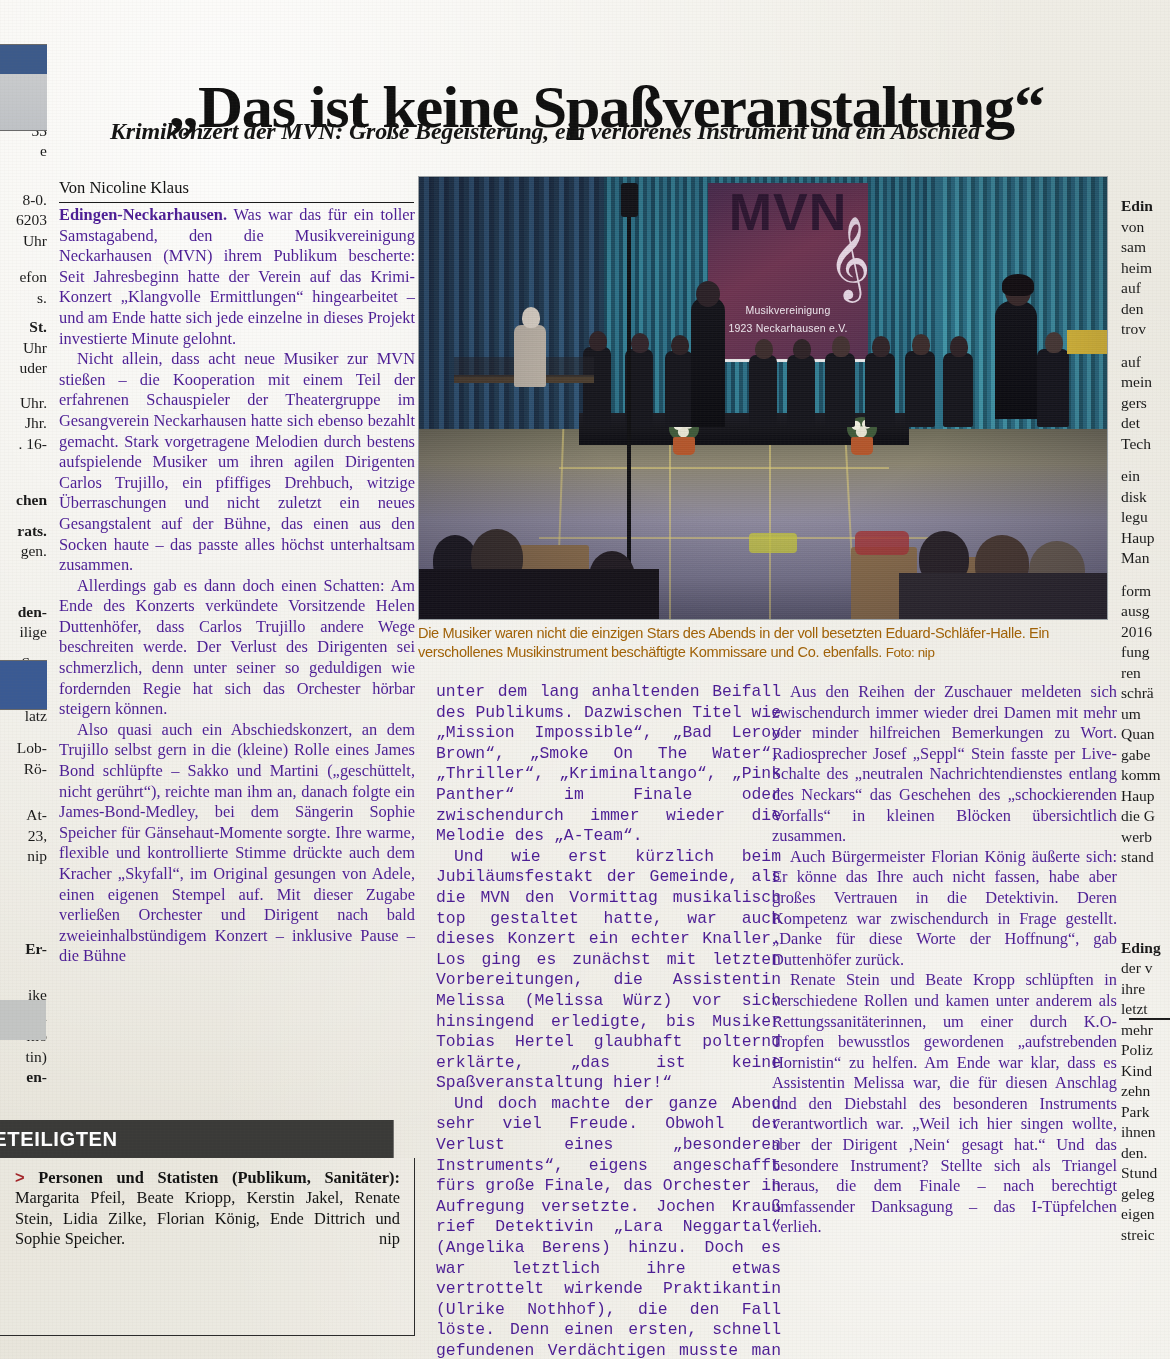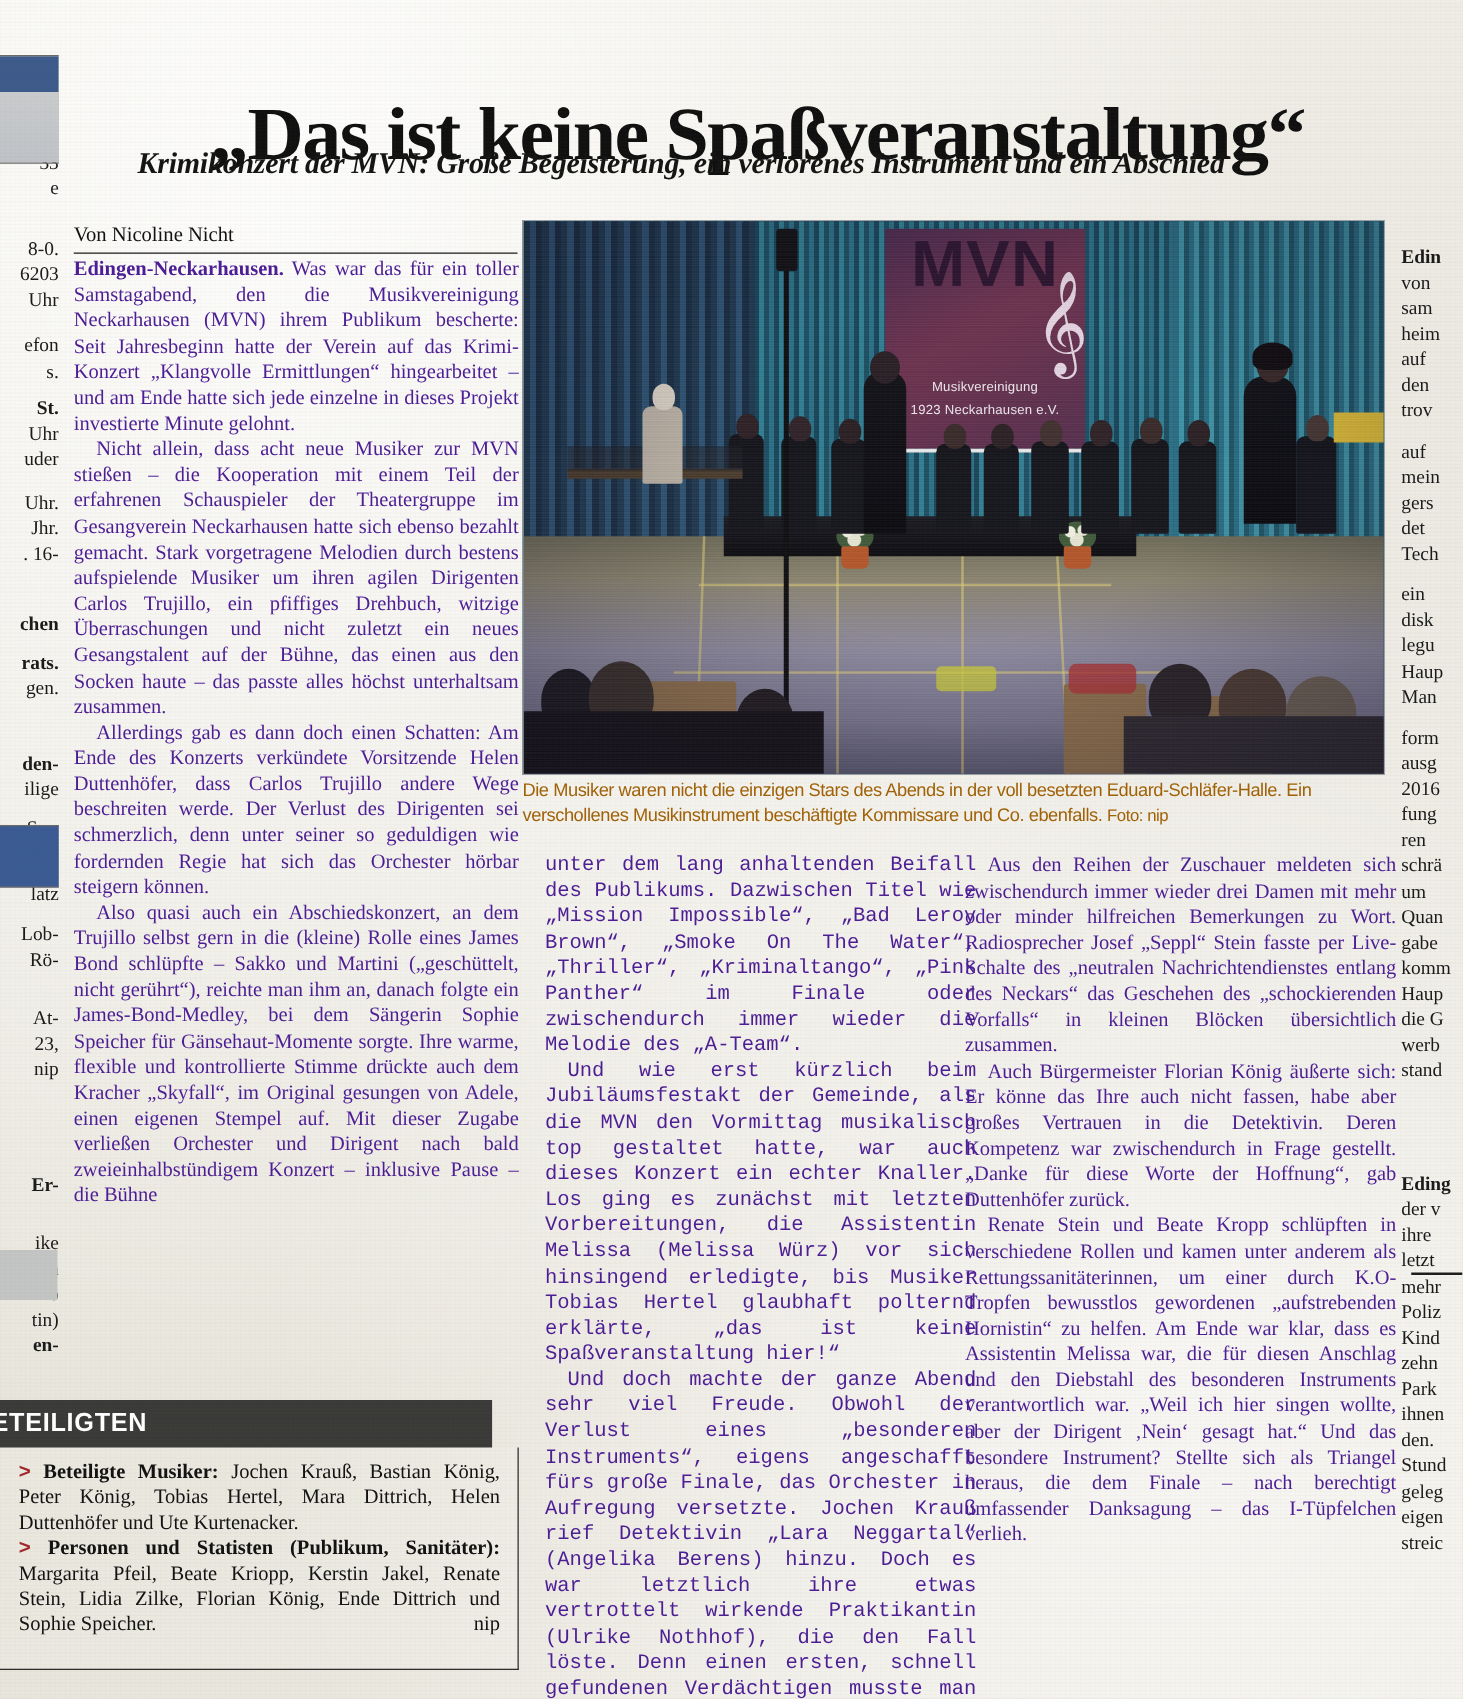--- a/index.html
+++ b/index.html
@@ -358,21 +358,21 @@
       <p style="margin-top:-9px;">Stund</p>
       <p style="margin-top:-9px;">geleg</p>
       <p style="margin-top:-9px;">eigen</p>
       <p style="margin-top:-9px;">streic</p>
     </div>
   </div>
 
   <h1 id="headline">„Das ist keine Spaßveranstaltung“</h1>
   <div id="subhead">Krimikonzert der MVN: Große Begeisterung, ein verlorenes Instrument und ein Abschied</div>
 
-  <div id="byline">Von Nicoline Nicht</div>
+  <div id="byline">Von Nicoline Klaus</div>
 
   <div class="col" id="col1">
     <p class="first"><span class="lead">Edingen-Neckarhausen.</span><span> Was war das für ein toller Samstagabend, den die Musikvereinigung Neckarhausen (MVN) ihrem Publikum bescherte: Seit Jahresbeginn hatte der Verein auf das Krimi-Konzert „Klangvolle Ermittlungen“ hingearbeitet – und am Ende hatte sich jede einzelne in dieses Projekt investierte Minute gelohnt.</span></p>
     <p>Nicht allein, dass acht neue Musiker zur MVN stießen – die Kooperation mit einem Teil der erfahrenen Schauspieler der Theatergruppe im Gesangverein Neckarhausen hatte sich ebenso bezahlt gemacht. Stark vorgetragene Melodien durch bestens aufspielende Musiker um ihren agilen Dirigenten Carlos Trujillo, ein pfiffiges Drehbuch, witzige Überraschungen und nicht zuletzt ein neues Gesangstalent auf der Bühne, das einen aus den Socken haute – das passte alles höchst unterhaltsam zusammen.</p>
     <p>Allerdings gab es dann doch einen Schatten: Am Ende des Konzerts verkündete Vorsitzende Helen Duttenhöfer, dass Carlos Trujillo andere Wege beschreiten werde. Der Verlust des Dirigenten sei schmerzlich, denn unter seiner so geduldigen wie fordernden Regie hat sich das Orchester hörbar steigern können.</p>
     <p>Also quasi auch ein Abschiedskonzert, an dem Trujillo selbst gern in die (kleine) Rolle eines James Bond schlüpfte – Sakko und Martini („geschüttelt, nicht gerührt“), reichte man ihm an, danach folgte ein James-Bond-Medley, bei dem Sängerin Sophie Speicher für Gänsehaut-Momente sorgte. Ihre warme, flexible und kontrollierte Stimme drückte auch dem Kracher „Skyfall“, im Original gesungen von Adele, einen eigenen Stempel auf. Mit dieser Zugabe verließen Orchester und Dirigent nach bald zweieinhalbstündigem Konzert – inklusive Pause – die Bühne</p>
   </div>
 
   <div id="photo">
     <div class="ph" id="curtain"></div>
@@ -475,23 +475,19 @@
     <p>Aus den Reihen der Zuschauer meldeten sich zwischendurch immer wieder drei Damen mit mehr oder minder hilfreichen Bemerkungen zu Wort. Radiosprecher Josef „Seppl“ Stein fasste per Live-Schalte des „neutralen Nachrichtendienstes entlang des Neckars“ das Geschehen des „schockierenden Vorfalls“ in kleinen Blöcken übersichtlich zusammen.</p>
     <p>Auch Bürgermeister Florian König äußerte sich: Er könne das Ihre auch nicht fassen, habe aber großes Vertrauen in die Detektivin. Deren Kompetenz war zwischendurch in Frage gestellt. „Danke für diese Worte der Hoffnung“, gab Duttenhöfer zurück.</p>
     <p>Renate Stein und Beate Kropp schlüpften in verschiedene Rollen und kamen unter anderem als Rettungssanitäterinnen, um einer durch K.O-Tropfen bewusstlos gewordenen „aufstrebenden Hornistin“ zu helfen. Am Ende war klar, dass es Assistentin Melissa war, die für diesen Anschlag und den Diebstahl des besonderen Instruments verantwortlich war. „Weil ich hier singen wollte, aber der Dirigent ‚Nein‘ gesagt hat.“ Und das besondere Instrument? Stellte sich als Triangel heraus, die dem Finale – nach berechtigt umfassender Danksagung – das I-Tüpfelchen verlieh.</p>
   </div>
 
   <div id="box">
     <div id="box-head">RT: DIE BETEILIGTEN</div>
     <div id="box-body">
       <p>
         <span class="arrow">&gt;</span>
-        <span class="bb">Beteiligte Musiker:</span><span> Jochen Krauß, Bastian König, Peter König, Tobias Hertel, Mara Dittrich, Helen Duttenhöfer und Ute Kurtenacker.</span>
-      </p>
-      <p>
-        <span class="arrow">&gt;</span>
         <span class="bb">Personen und Statisten (Publikum, Sanitäter):</span><span> Margarita Pfeil, Beate Kriopp, Kerstin Jakel, Renate Stein, Lidia Zilke, Florian König, Ende Dittrich und Sophie Speicher.</span><span class="nip">nip</span>
       </p>
     </div>
   </div>
 
 </div>
 <div id="grain"></div>
 
 </body></html>

